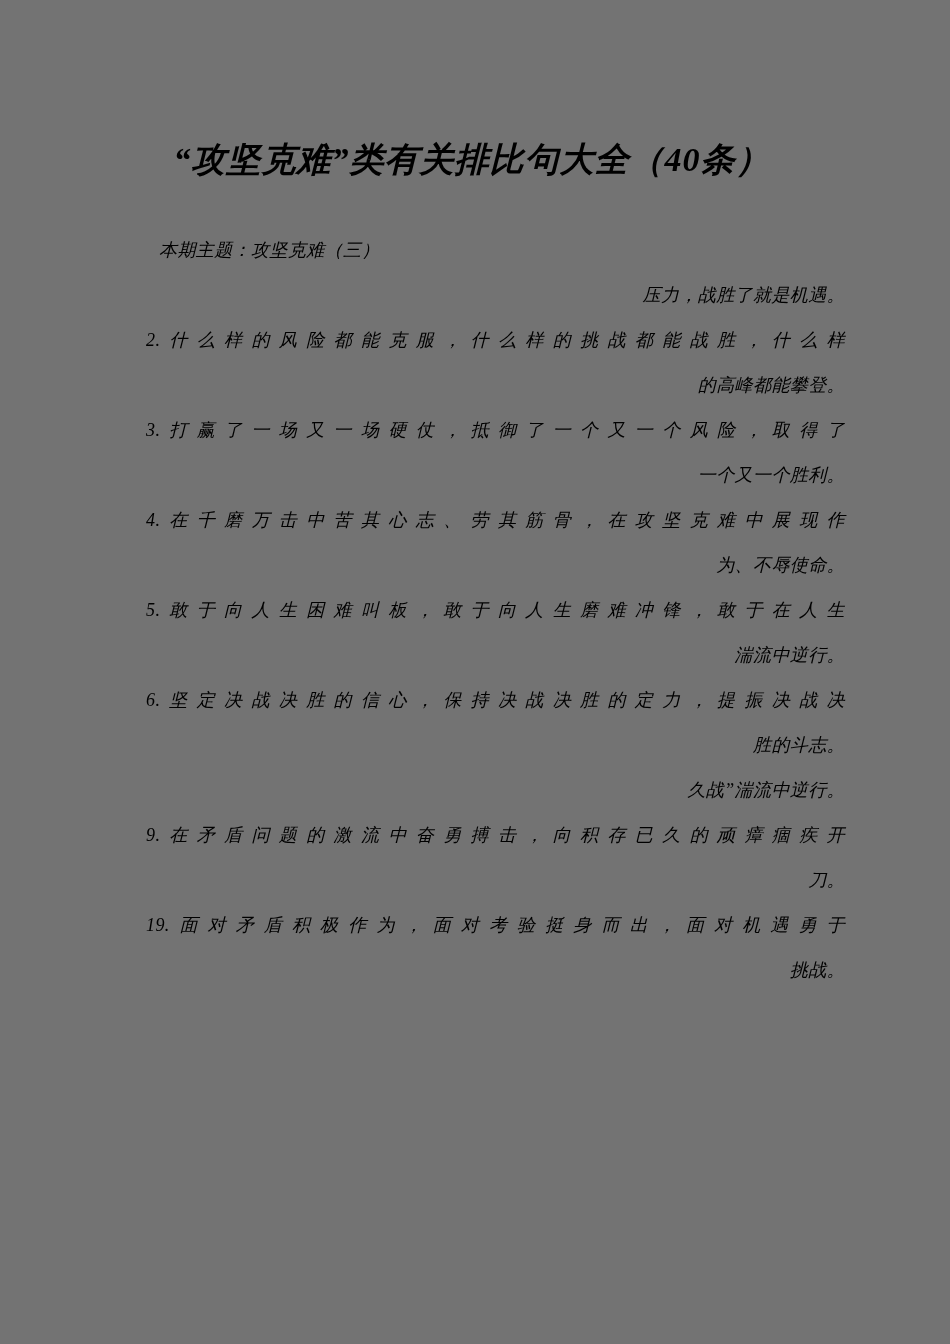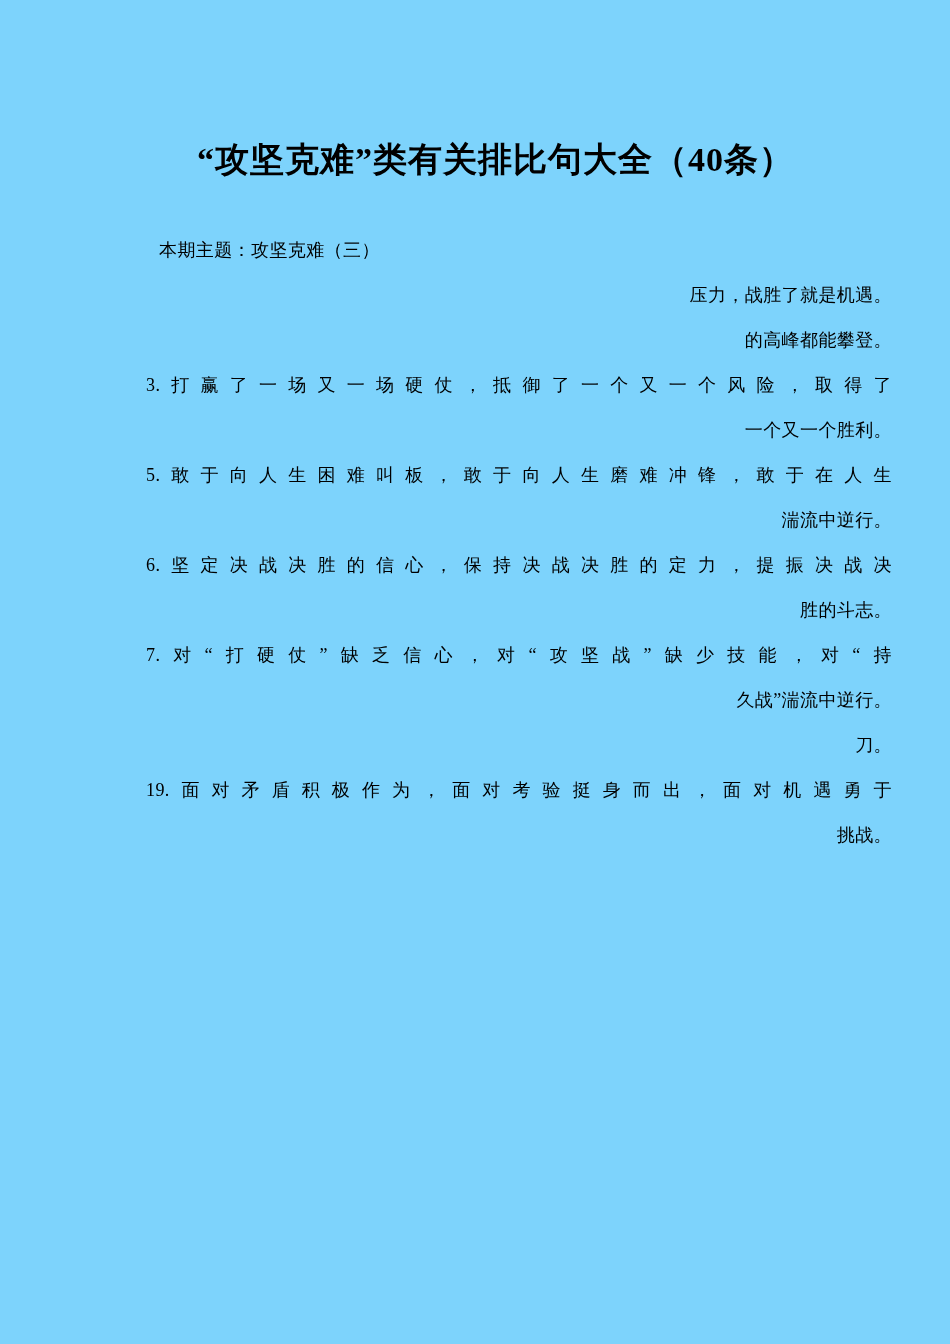--- a/index.html
+++ b/index.html
@@ -6,24 +6,25 @@
     margin: 0;
     padding: 0;
     background: #ffffff;
     color: #000000;
   }
   .page {
     position: relative;
     width: 950px;
     height: 1344px;
     box-sizing: border-box;
-    background: #7dd3fc;
-    padding: 135px 58px 0 99px;
+    background: #737373;
+    padding: 135px 105px 0 99px;
     overflow: hidden;
     font-family: "Liberation Serif", "DejaVu Serif", serif;
+    font-style: italic;
   }
   .doc-title {
     margin: 0 0 43px 0;
     font-family: "Liberation Serif", "DejaVu Serif", serif;
     font-weight: bold;
     font-size: 34px;
     line-height: 50px;
     letter-spacing: 1px;
     text-align: center;
     white-space: nowrap;
@@ -62,46 +63,51 @@
 
   <div class="doc-body">
 
     <p class="topic">本期主题：攻坚克难（三）</p>
 
     <div class="para">
       <div class="line last">压力，战胜了就是机遇。</div>
     </div>
 
     <div class="para">
+      <div class="line first">2.什么样的风险都能克服，什么样的挑战都能战胜，什么样</div>
       <div class="line last">的高峰都能攀登。</div>
     </div>
 
     <div class="para">
       <div class="line first">3.打赢了一场又一场硬仗，抵御了一个又一个风险，取得了</div>
       <div class="line last">一个又一个胜利。</div>
     </div>
 
+    <div class="para">
+      <div class="line first">4.在千磨万击中苦其心志、劳其筋骨，在攻坚克难中展现作</div>
+      <div class="line last">为、不辱使命。</div>
+    </div>
 
     <div class="para">
       <div class="line first">5.敢于向人生困难叫板，敢于向人生磨难冲锋，敢于在人生</div>
       <div class="line last">湍流中逆行。</div>
     </div>
 
     <div class="para">
       <div class="line first">6.坚定决战决胜的信心，保持决战决胜的定力，提振决战决</div>
       <div class="line last">胜的斗志。</div>
     </div>
 
     <div class="para">
-      <div class="line first">7.对“打硬仗”缺乏信心，对“攻坚战”缺少技能，对“持</div>
       <div class="line last">久战”湍流中逆行。</div>
     </div>
 
 
     <div class="para">
+      <div class="line first">9.在矛盾问题的激流中奋勇搏击，向积存已久的顽瘴痼疾开</div>
       <div class="line last">刀。</div>
     </div>
 
     <div class="para">
       <div class="line first">19.面对矛盾积极作为，面对考验挺身而出，面对机遇勇于</div>
       <div class="line last">挑战。</div>
     </div>
 
   </div>
 </div>

